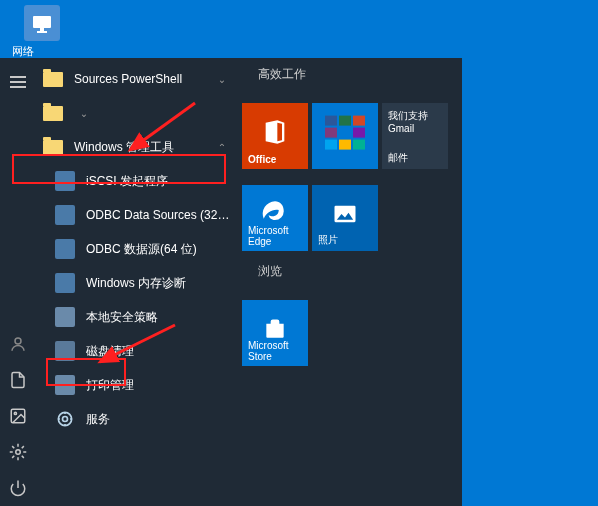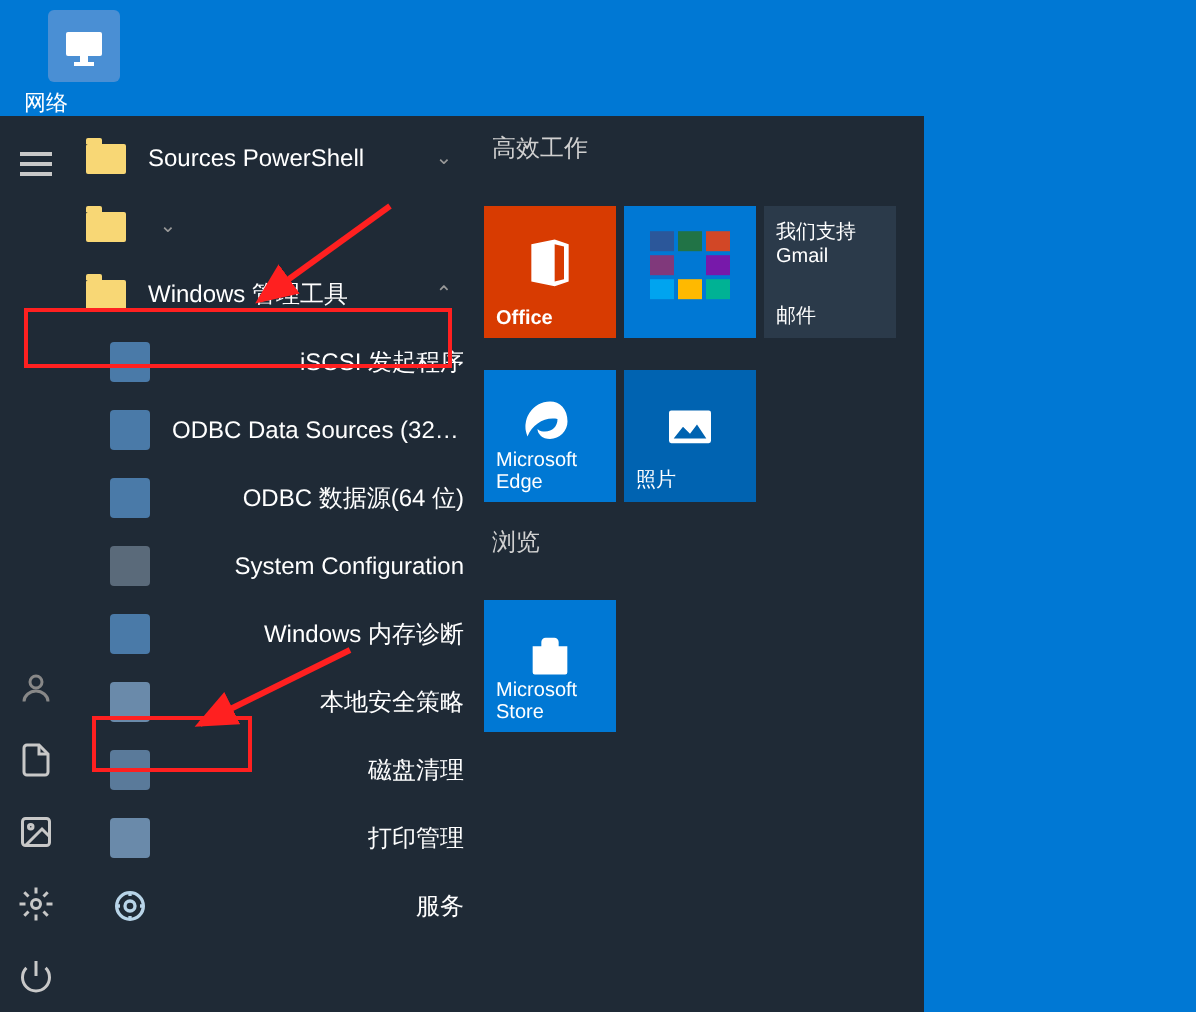--- a/index.html
+++ b/index.html
@@ -16,29 +16,29 @@
     .rail-spacer { flex: 1; }
     .rail-bottom { display: flex; flex-direction: column; }
     
     .app-list { width: 196px; background: #1f2a36; overflow-y: auto; padding-top: 4px; }
     .app-list::-webkit-scrollbar { width: 0; }
     
     .app-item { display: flex; align-items: center; height: 34px; padding-left: 6px; cursor: pointer; color: #ffffff; font-size: 12px; position: relative; }
     .app-icon { width: 22px; height: 22px; margin-right: 10px; display: flex; align-items: center; justify-content: center; flex-shrink: 0; font-size: 14px; }
     .app-label { flex: 1; white-space: nowrap; overflow: hidden; text-overflow: ellipsis; }
     .app-chevron { width: 20px; text-align: center; color: #999; font-size: 10px; }
-    .sub-item { padding-left: 18px; text-align: right; }
+    .sub-item { padding-left: 18px; }
     
     .folder-icon { background: #f8d775; width: 20px; height: 15px; border-radius: 1px; position: relative; }
     .folder-icon::before { content: ''; position: absolute; top: -3px; left: 0; width: 8px; height: 3px; background: #f8d775; border-radius: 1px 1px 0 0; }
     
     .generic-icon { width: 20px; height: 20px; border-radius: 2px; }
     
     .tiles { flex: 1; background: #1f2a36; padding: 8px 10px; }
-    .tiles-header { color: #d0d0d0; font-size: 12px; margin-bottom: 8px; margin-left: 4px; }
+    .tiles-header { color: #d0d0d0; font-size: 12px; margin-bottom: 8px; margin-left: 16px; }
     
     .tile-row { display: flex; gap: 4px; margin-bottom: 4px; }
     .tile { display: flex; flex-direction: column; align-items: center; justify-content: flex-end; padding-bottom: 6px; color: white; font-size: 11px; cursor: pointer; position: relative; margin-top: 12px; }
     .tile-large { width: 66px; height: 66px; }
     .tile-label { position: absolute; bottom: 4px; left: 6px; font-size: 10px; }
     .tile-center-icon { position: absolute; top: 50%; left: 50%; transform: translate(-50%, -60%); }
     
     .office-tile { background: #d83b01; font-weight: bold; }
     .ms-apps-tile { background: #0078d4; }
     .gmail-tile { background: #2b3a4a; }
@@ -144,26 +144,20 @@
         <div class="app-icon">
           <div class="generic-icon" style="background: rgb(74, 122, 168);"></div>
         </div>
         <div class="app-label">ODBC Data Sources (32-bit)</div>
       </div>
       <div class="app-item sub-item">
         <div class="app-icon">
           <div class="generic-icon" style="background: rgb(74, 122, 168);"></div>
         </div>
         <div class="app-label">ODBC 数据源(64 位)</div>
-      </div>
-      <div class="app-item sub-item">
-        <div class="app-icon">
-          <div class="generic-icon" style="background: rgb(90, 106, 122);"></div>
-        </div>
-        <div class="app-label">System Configuration</div>
       </div>
       <div class="app-item sub-item">
         <div class="app-icon">
           <div class="generic-icon" style="background: rgb(74, 122, 168);"></div>
         </div>
         <div class="app-label">Windows 内存诊断</div>
       </div>
       <div class="app-item sub-item">
         <div class="app-icon">
           <div class="generic-icon" style="background: rgb(106, 138, 170);"></div>

